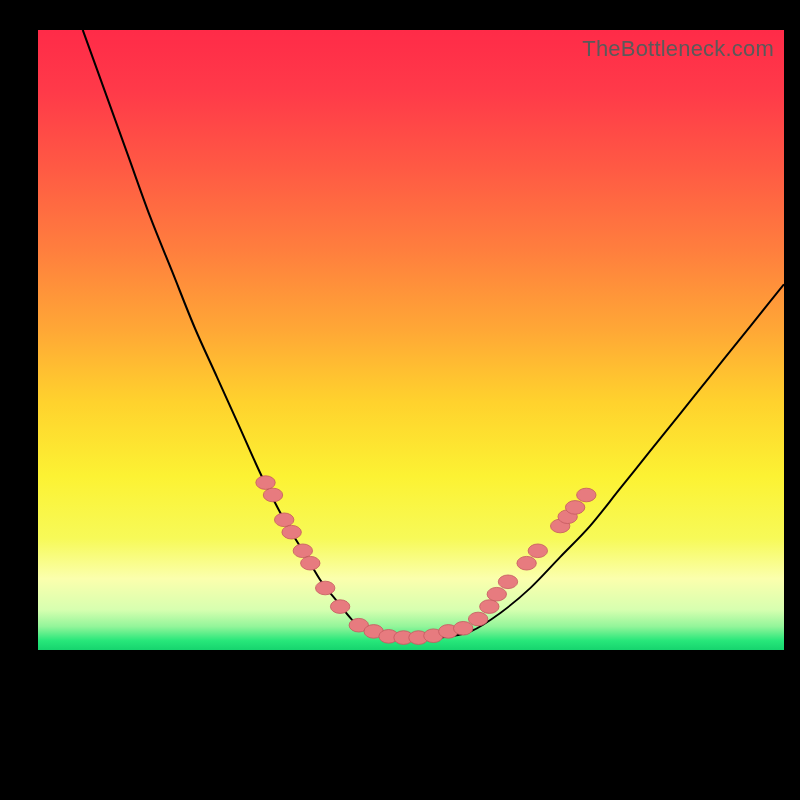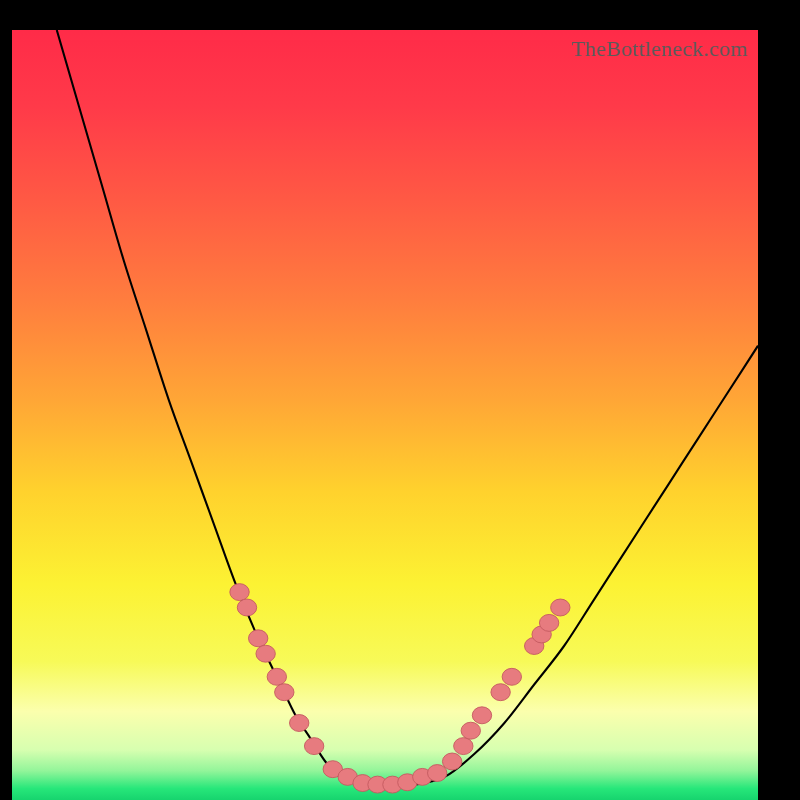--- a/index.html
+++ b/index.html
@@ -14,26 +14,25 @@
   .frame {
     position: absolute;
     left: 0;
     top: 0;
     width: 800px;
     height: 800px;
     background: #000;
   }
   .plot {
     position: absolute;
-    left: 12px;
+    left: 38px;
     top: 30px;
     width: 746px;
-    height: 770px;
+    height: 620px;
     overflow: hidden;
-    font-family: Liberation Serif, serif;
   }
   .gradient {
     position: absolute;
     left: 0; top: 0; width: 100%; height: 100%;
   }
   .watermark {
     position: absolute;
     top: 6px;
     right: 10px;
     color: #5a5a5a;

